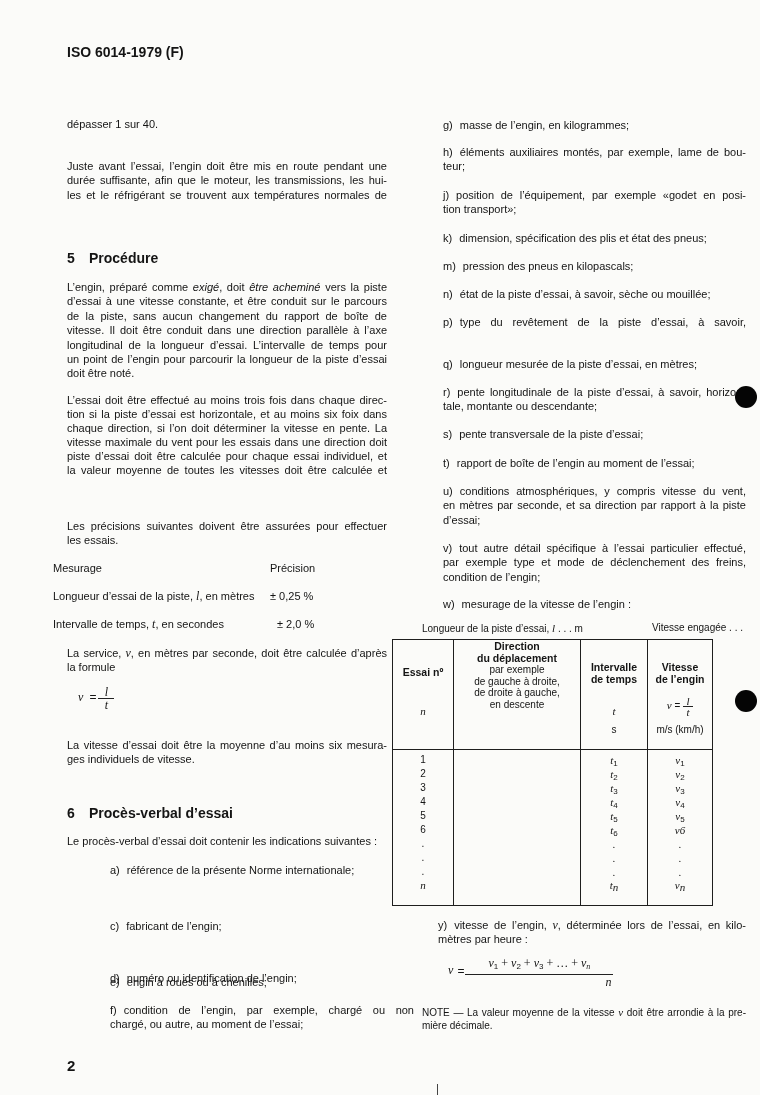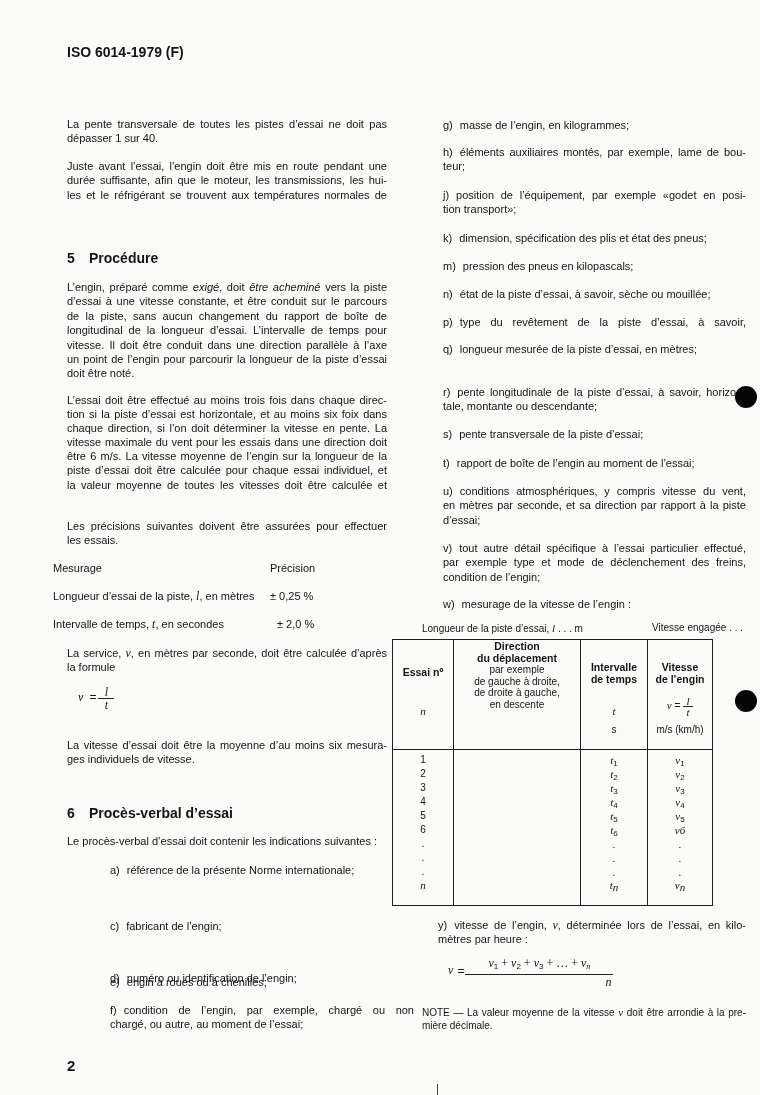--- a/index.html
+++ b/index.html
@@ -50,50 +50,48 @@
   .scan-mark { position: absolute; left: 437px; top: 1084px; width: 1px; height: 11px; background: #444; }
 </style>
 </head>
 <body>
 
 <div class="page">
 
   <div class="blk doc-id" style="top:43px">ISO 6014-1979 (F)</div>
 
   <div class="blk L" style="top:117px">
-    <div class="ln">La pente transversale de toutes les pistes d’essai ne doit pas</div>
     <div class="ln last">dépasser 1 sur 40.</div>
   </div>
 
   <div class="blk L" style="top:159px">
     <div class="ln">Juste avant l’essai, l’engin doit être mis en route pendant une</div>
     <div class="ln">durée suffisante, afin que le moteur, les transmissions, les hui-</div>
     <div class="ln">les et le réfrigérant se trouvent aux températures normales de</div>
   </div>
 
   <div class="blk h" style="top:248px">
     <span class="num">5</span><span>Procédure</span>
   </div>
 
   <div class="blk L" style="top:280px">
     <div class="ln"><span>L’engin, préparé comme </span><span class="i">exigé</span><span>, doit </span><span class="i">être acheminé</span><span> vers la piste</span></div>
     <div class="ln">d’essai à une vitesse constante, et être conduit sur le parcours</div>
     <div class="ln">de la piste, sans aucun changement du rapport de boîte de</div>
+    <div class="ln">vitesse. Il doit être conduit dans une direction parallèle à l’axe</div>
     <div class="ln">longitudinal de la longueur d’essai. L’intervalle de temps pour</div>
-    <div class="ln">vitesse. Il doit être conduit dans une direction parallèle à l’axe</div>
     <div class="ln">un point de l’engin pour parcourir la longueur de la piste d’essai</div>
     <div class="ln last">doit être noté.</div>
   </div>
 
   <div class="blk L" style="top:393px">
     <div class="ln" style="height:14.1px">L’essai doit être effectué au moins trois fois dans chaque direc-</div>
     <div class="ln" style="height:14.1px">tion si la piste d’essai est horizontale, et au moins six foix dans</div>
     <div class="ln" style="height:14.1px">chaque direction, si l’on doit déterminer la vitesse en pente. La</div>
     <div class="ln" style="height:14.1px">vitesse maximale du vent pour les essais dans une direction doit</div>
-    <div class="ln" style="height:14.1px">être 6 m/s. La vitesse moyenne de l’engin sur la longueur de la</div>
     <div class="ln" style="height:14.1px">piste d’essai doit être calculée pour chaque essai individuel, et</div>
     <div class="ln" style="height:14.1px">la valeur moyenne de toutes les vitesses doit être calculée et</div>
   </div>
 
   <div class="blk L" style="top:519px">
     <div class="ln">Les précisions suivantes doivent être assurées pour effectuer</div>
     <div class="ln last">les essais.</div>
   </div>
 
   <div class="blk L mes" style="top:561px">
@@ -167,21 +165,21 @@
   </div>
   <div class="blk R" style="top:259px">
     <div class="ln last"><span class="lbl">m)</span><span>pression des pneus en kilopascals;</span></div>
   </div>
   <div class="blk R" style="top:287px">
     <div class="ln last"><span class="lbl">n)</span><span>état de la piste d’essai, à savoir, sèche ou mouillée;</span></div>
   </div>
   <div class="blk R" style="top:315px">
     <div class="ln"><span class="lbl">p)</span><span>type du revêtement de la piste d’essai, à savoir,</span></div>
   </div>
-  <div class="blk R" style="top:342px">
+  <div class="blk R" style="top:357px">
     <div class="ln last"><span class="lbl">q)</span><span>longueur mesurée de la piste d’essai, en mètres;</span></div>
   </div>
   <div class="blk R" style="top:385px">
     <div class="ln"><span class="lbl">r)</span><span>pente longitudinale de la piste d’essai, à savoir, horizon-</span></div>
     <div class="ln last">tale, montante ou descendante;</div>
   </div>
   <div class="blk R" style="top:427px">
     <div class="ln last"><span class="lbl">s)</span><span>pente transversale de la piste d’essai;</span></div>
   </div>
   <div class="blk R" style="top:456px">

